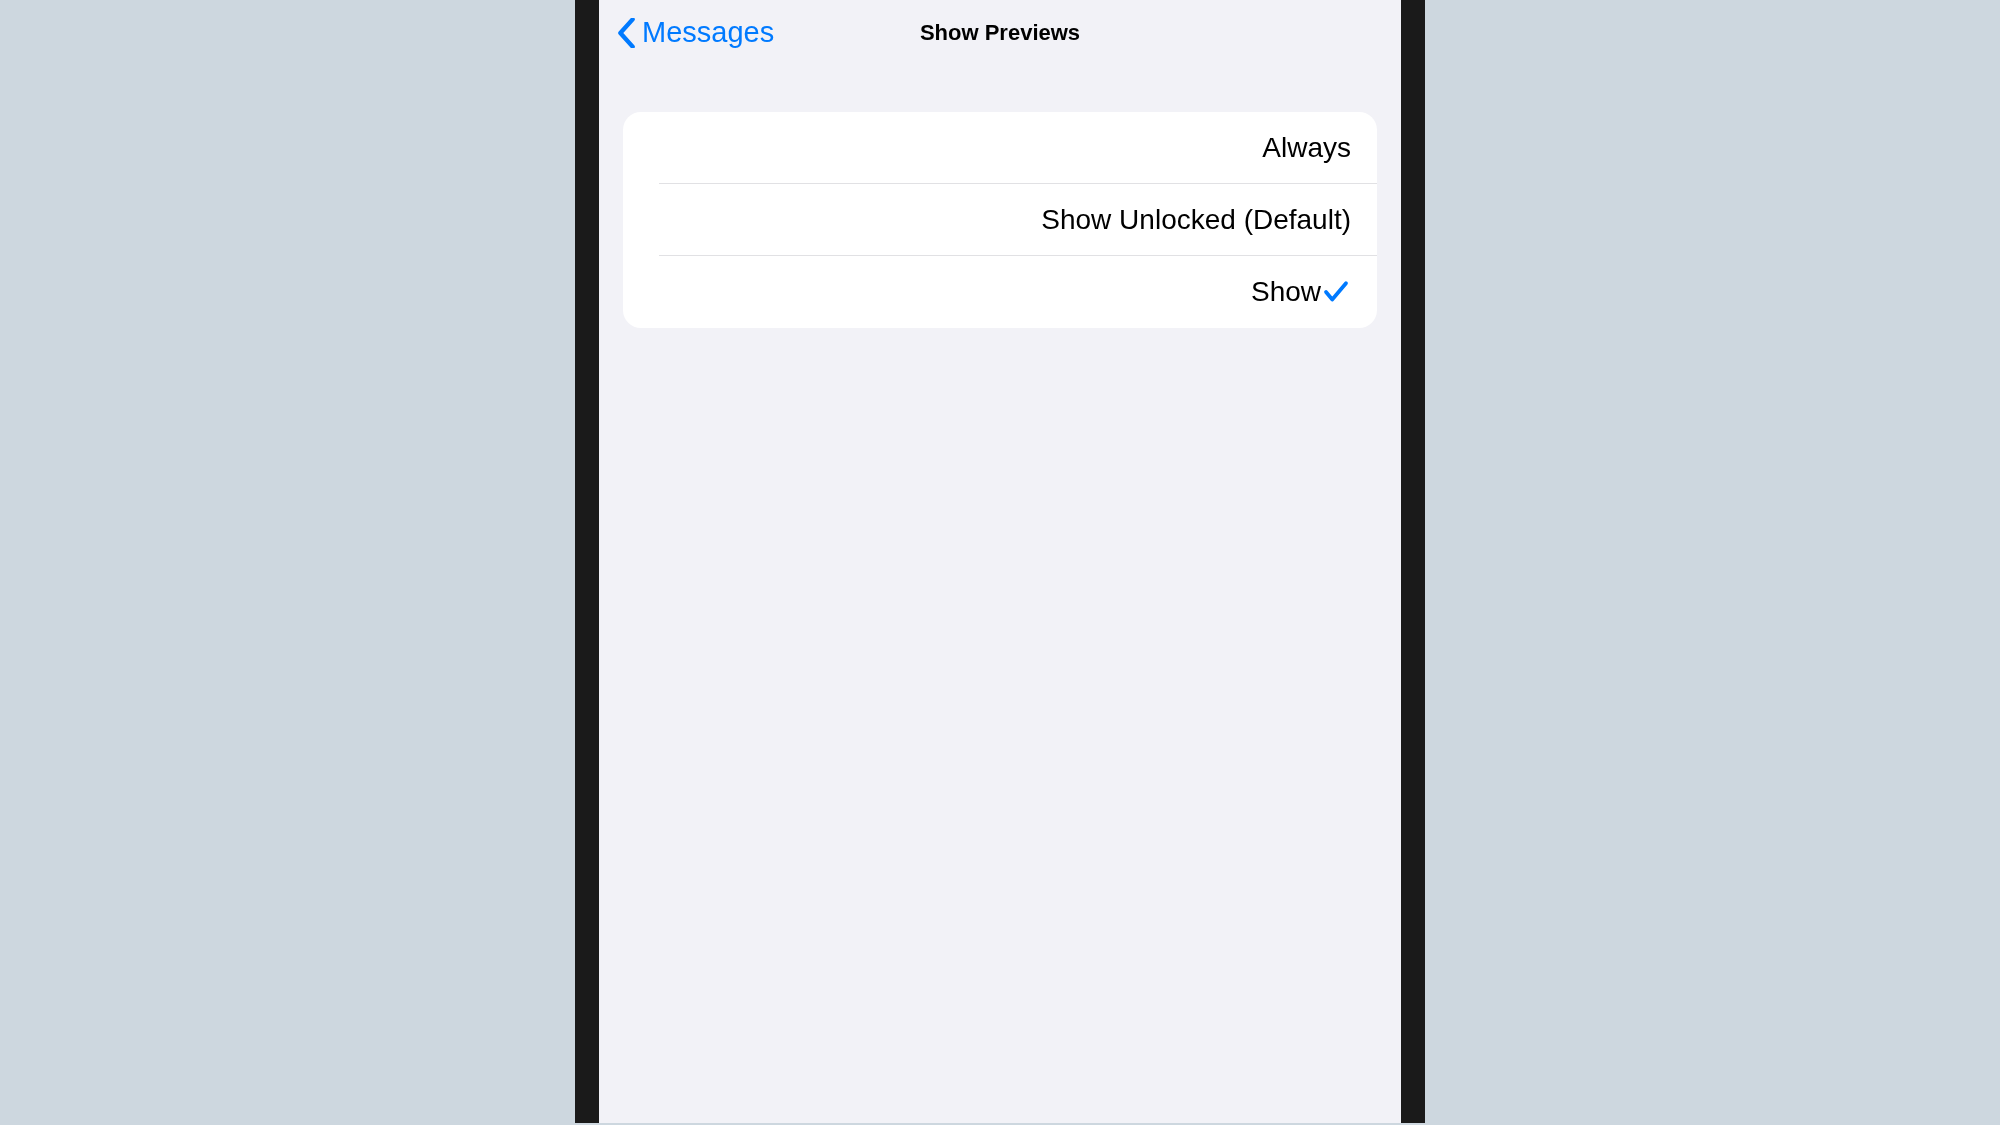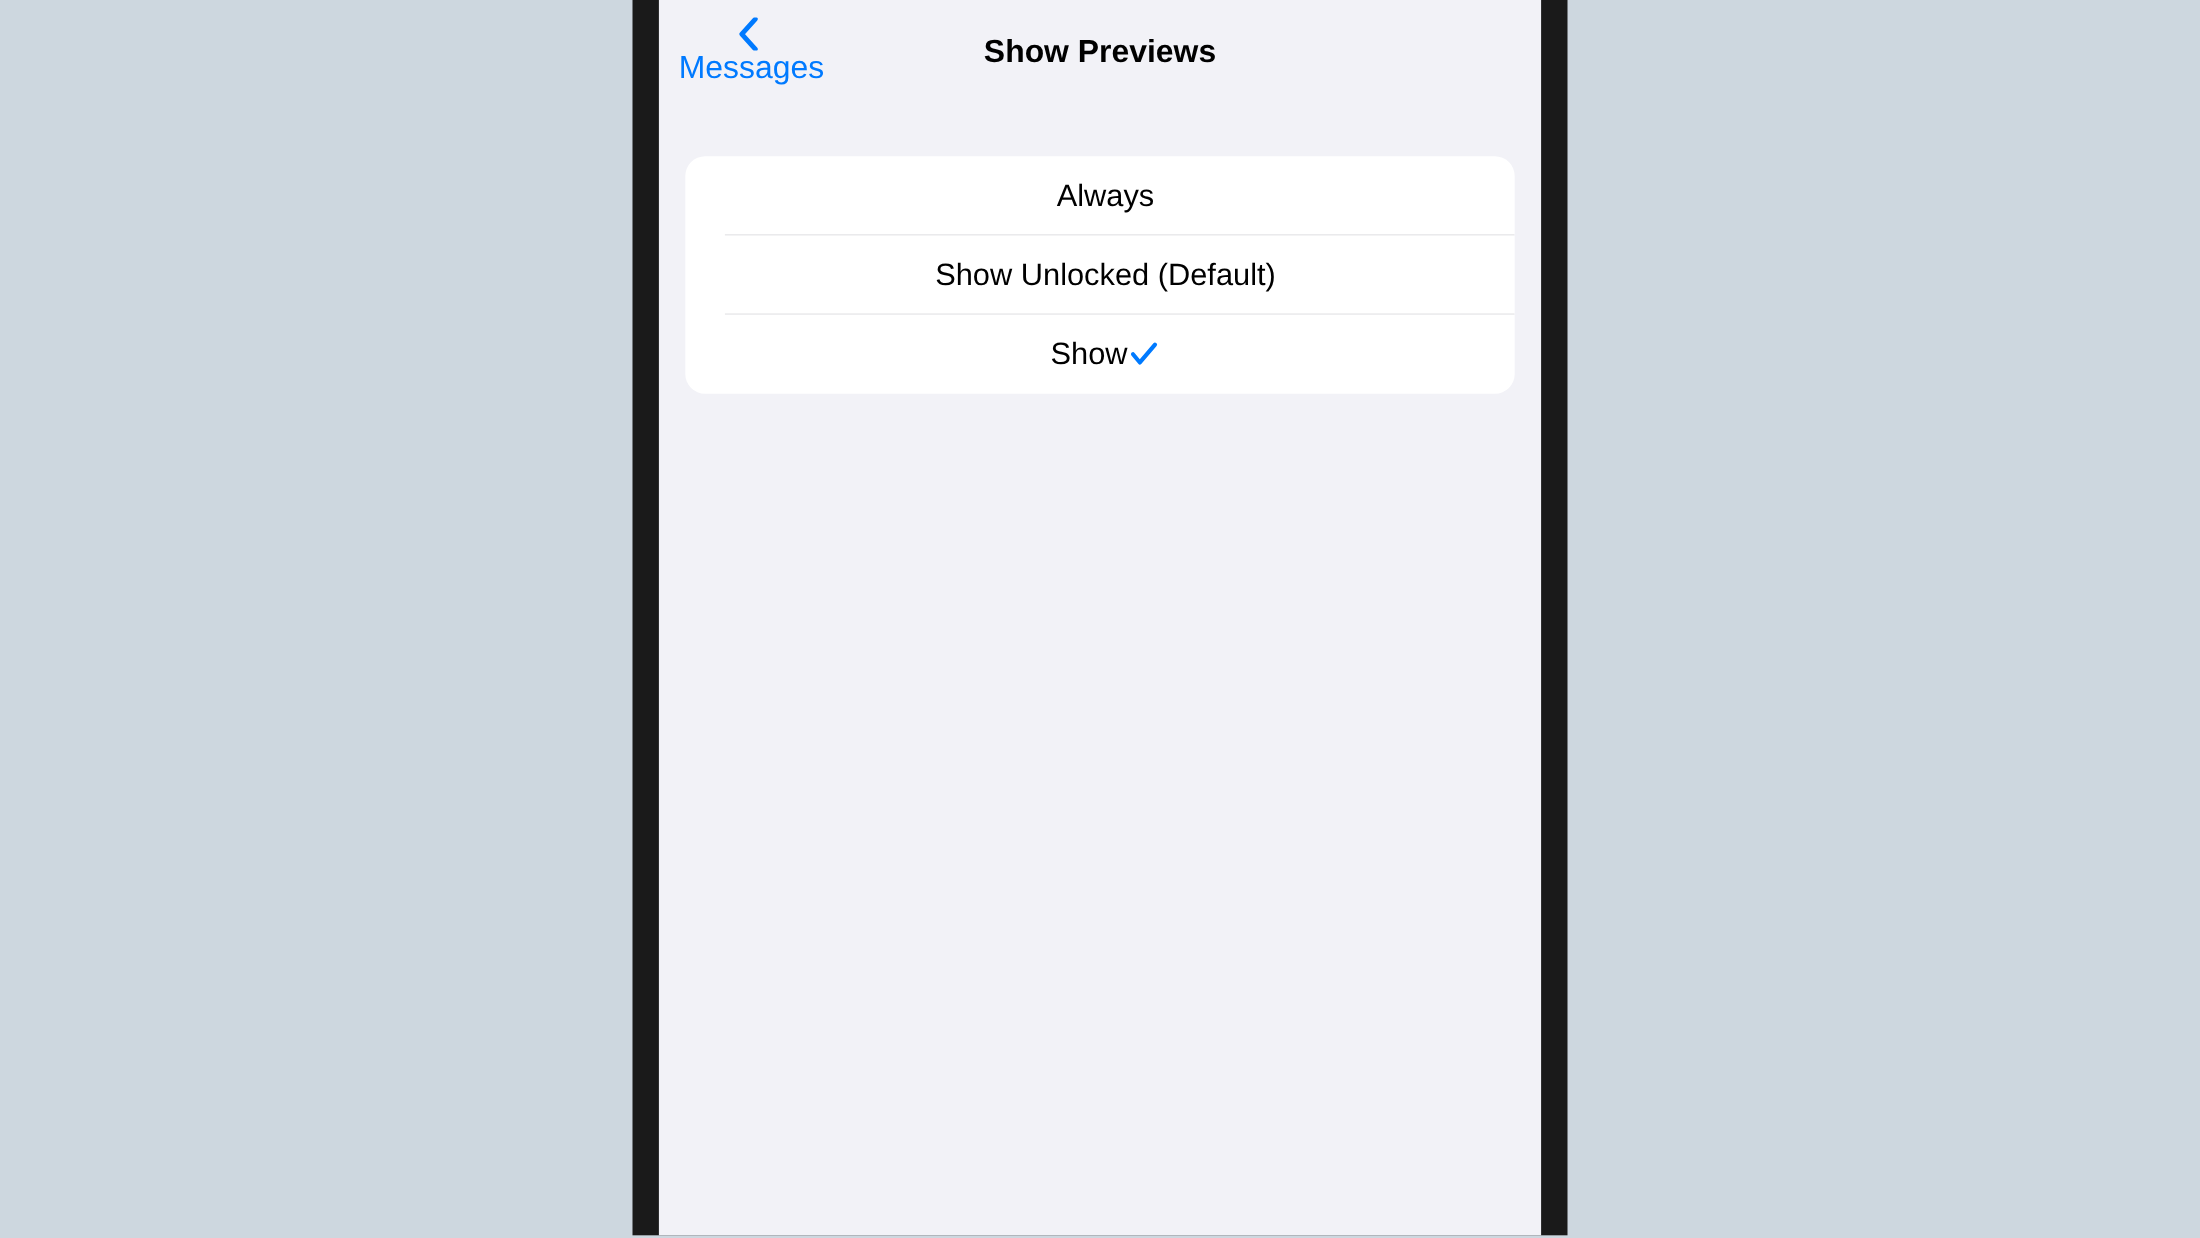--- a/index.html
+++ b/index.html
@@ -40,59 +40,58 @@
       position: relative;
     }
     
     .back-button {
       display: flex;
       align-items: center;
       color: #007aff;
       font-size: 29px;
       cursor: pointer;
       z-index: 2;
-      flex-direction: column;
     }
     
     .chevron {
       margin-right: 6px;
       display: flex;
       align-items: center;
     }
     
     .chevron svg {
       width: 19px;
       height: 30px;
     }
     
     .nav-title {
       position: absolute;
       left: 0;
       right: 0;
       text-align: center;
-      font-size: 29px;
+      font-size: 22px;
       font-weight: 600;
       color: #000;
       pointer-events: none;
     }
     
     .content {
       padding: 45px 24px 0 24px;
     }
     
     .options-group {
       background: #ffffff;
       border-radius: 18px;
       overflow: hidden;
     }
     
     .option-row {
       display: flex;
       align-items: center;
-      justify-content: center;
+      justify-content: flex-end;
       padding: 20px 26px 20px 36px;
       cursor: pointer;
       position: relative;
     }
     
     .option-row:not(:last-child)::after {
       content: "";
       position: absolute;
       bottom: 0;
       left: 36px;

